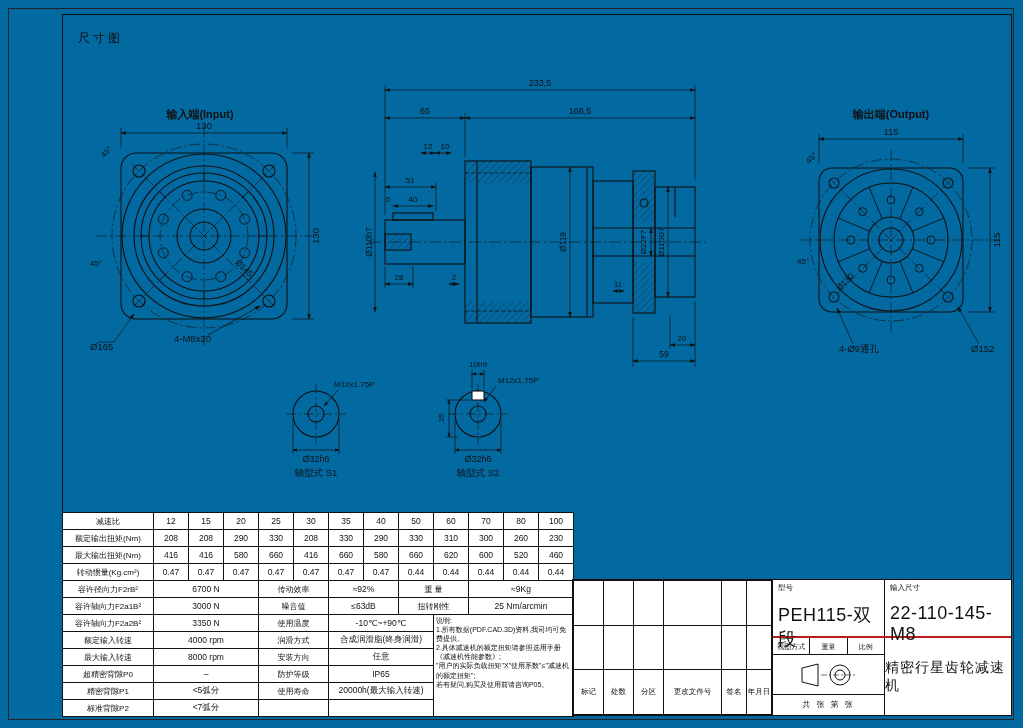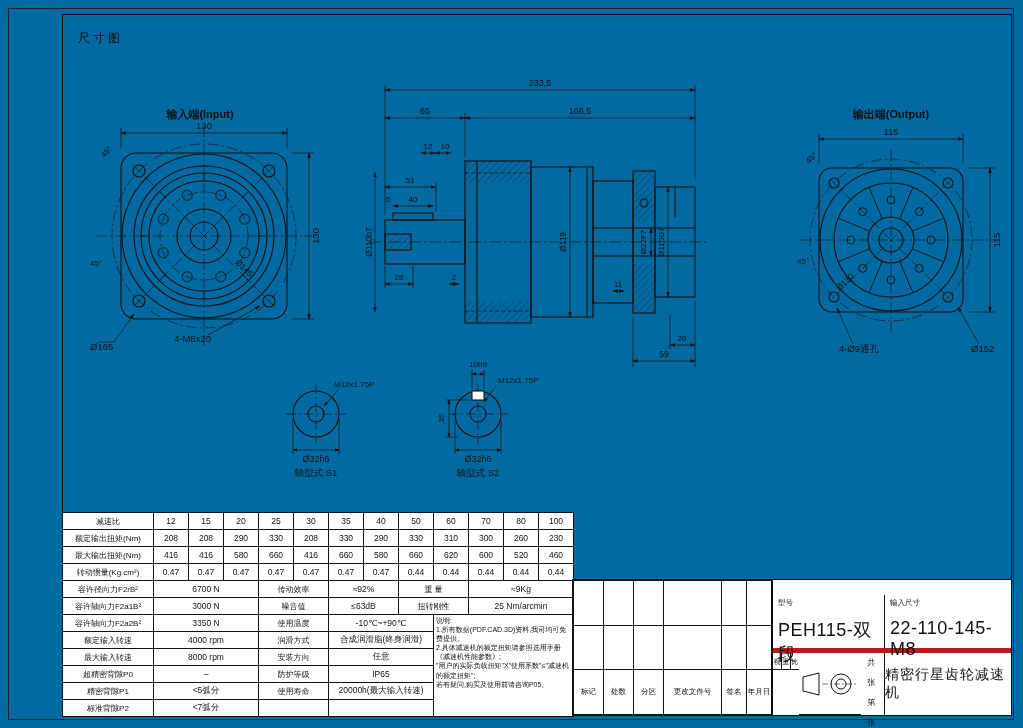--- a/index.html
+++ b/index.html
@@ -16,28 +16,28 @@
   table.spec{position:absolute;left:62px;top:512px;width:511px;height:204px;border-collapse:collapse;table-layout:fixed;background:#fff;}
   table.spec td{border:1px solid #111;font-size:8.5px;text-align:center;vertical-align:middle;padding:0;overflow:hidden;white-space:nowrap;height:17px;}
   table.spec td.lbl{font-size:8px;}
   table.spec td.notes{font-size:7px;line-height:1.3;text-align:left;vertical-align:top;white-space:pre-line;padding:1px 2px;}
 
   
   .tb{position:absolute;left:572px;top:579px;width:440px;height:137px;display:flex;background:#fff;border:1px solid #111;}
   table.tb-rev{width:198px;height:135px;border-collapse:collapse;table-layout:fixed;flex:none;border-radius:25px;}
   table.tb-rev td{border:1px solid #111;font-size:7.5px;text-align:center;padding:0;overflow:hidden;white-space:nowrap;height:19px;}
   .tb-right{flex:1;display:flex;flex-direction:column;border-left:1px solid #111;}
-  .tb-toprow{height:58px;display:flex;border-bottom:5px solid #b91c1c;margin-top:15px;}
+  .tb-toprow{height:58px;display:flex;border-bottom:2px solid #b91c1c;}
   .tb-cell{padding:3px 5px;}
   .tb-model{width:112px;border-right:1px solid #111;}
   .tb-inputdim{flex:1;}
   .tb-small{font-size:7.5px;}
   .tb-big{font-size:18px;margin-top:10px;letter-spacing:.5px;}
   .tb-botrow{flex:1;display:flex;}
-  .tb-botleft{width:112px;border-right:1px solid #111;display:flex;flex-direction:row;}
+  .tb-botleft{width:112px;border-right:1px solid #111;display:flex;flex-direction:column;}
   .tb-vrow{display:flex;height:17px;border-bottom:1px solid #111;}
   .tb-vcell{flex:1;border-right:1px solid #111;font-size:7px;text-align:center;line-height:17px;overflow:hidden;}
   .tb-vcell:last-child{border-right:none;}
   .tb-sym{flex:1;display:flex;align-items:center;justify-content:center;border-bottom:1px solid #111;}
   .tb-sheets{height:20px;font-size:8px;text-align:center;line-height:20px;letter-spacing:2px;}
   .tb-name{flex:1;display:flex;align-items:center;justify-content:center;font-size:14px;letter-spacing:1px;}
 </style>
 </head>
 <body>
 

